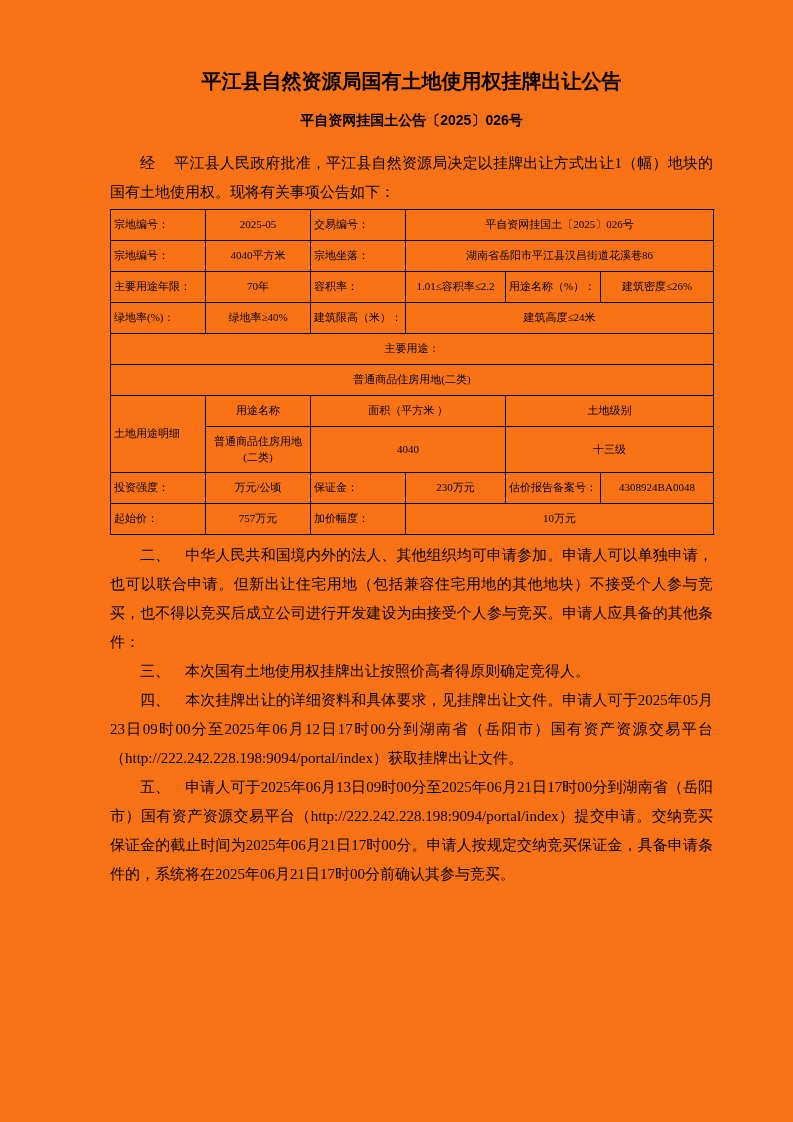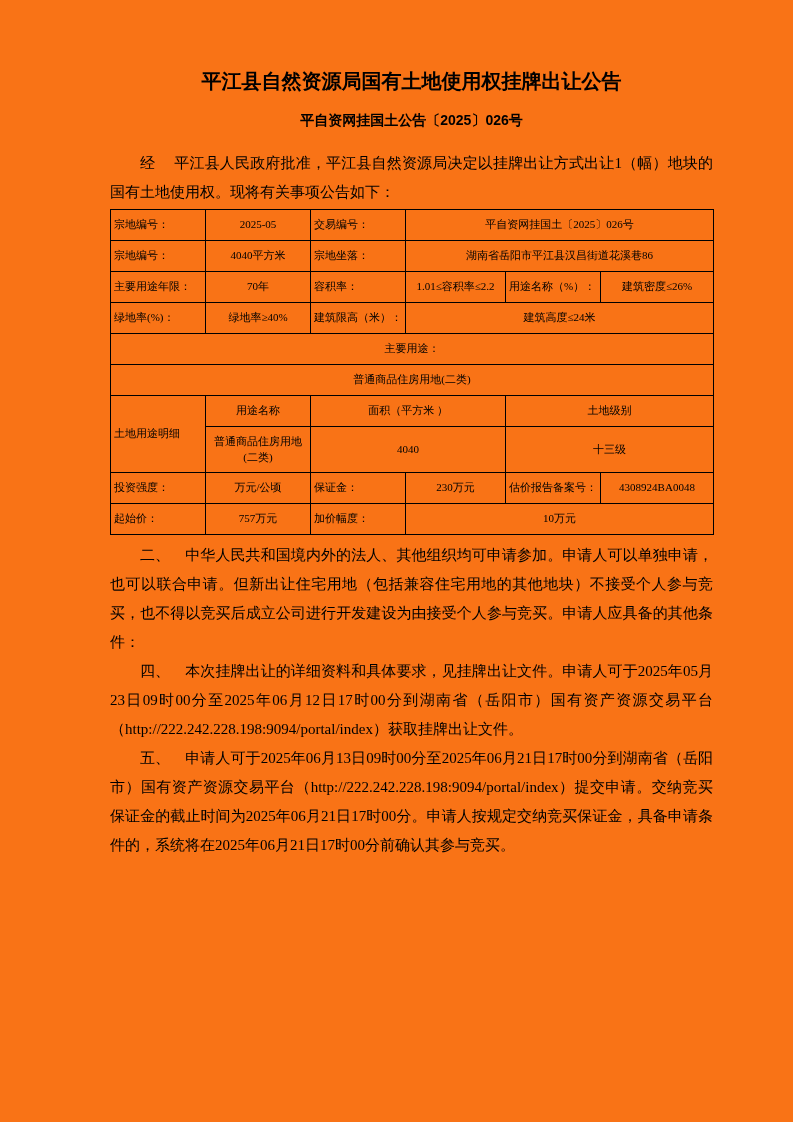--- a/index.html
+++ b/index.html
@@ -109,16 +109,17 @@
       <tr>
         <td class="lbl">起始价：</td>
         <td class="val">757万元</td>
         <td class="lbl">加价幅度：</td>
         <td class="val" colspan="3">10万元</td>
       </tr>
     </tbody>
   </table>
 
   <p class="para after-table">二、　中华人民共和国境内外的法人、其他组织均可申请参加。申请人可以单独申请，也可以联合申请。但新出让住宅用地（包括兼容住宅用地的其他地块）不接受个人参与竞买，也不得以竞买后成立公司进行开发建设为由接受个人参与竞买。申请人应具备的其他条件：</p>
+  <p class="para">三、　本次国有土地使用权挂牌出让按照价高者得原则确定竞得人。</p>
   <p class="para">四、　本次挂牌出让的详细资料和具体要求，见挂牌出让文件。申请人可于2025年05月23日09时00分至2025年06月12日17时00分到湖南省（岳阳市）国有资产资源交易平台（http://222.242.228.198:9094/portal/index）获取挂牌出让文件。</p>
   <p class="para">五、　申请人可于2025年06月13日09时00分至2025年06月21日17时00分到湖南省（岳阳市）国有资产资源交易平台（http://222.242.228.198:9094/portal/index）提交申请。交纳竞买保证金的截止时间为2025年06月21日17时00分。申请人按规定交纳竞买保证金，具备申请条件的，系统将在2025年06月21日17时00分前确认其参与竞买。</p>
 
 </div>
 
 </body></html>

